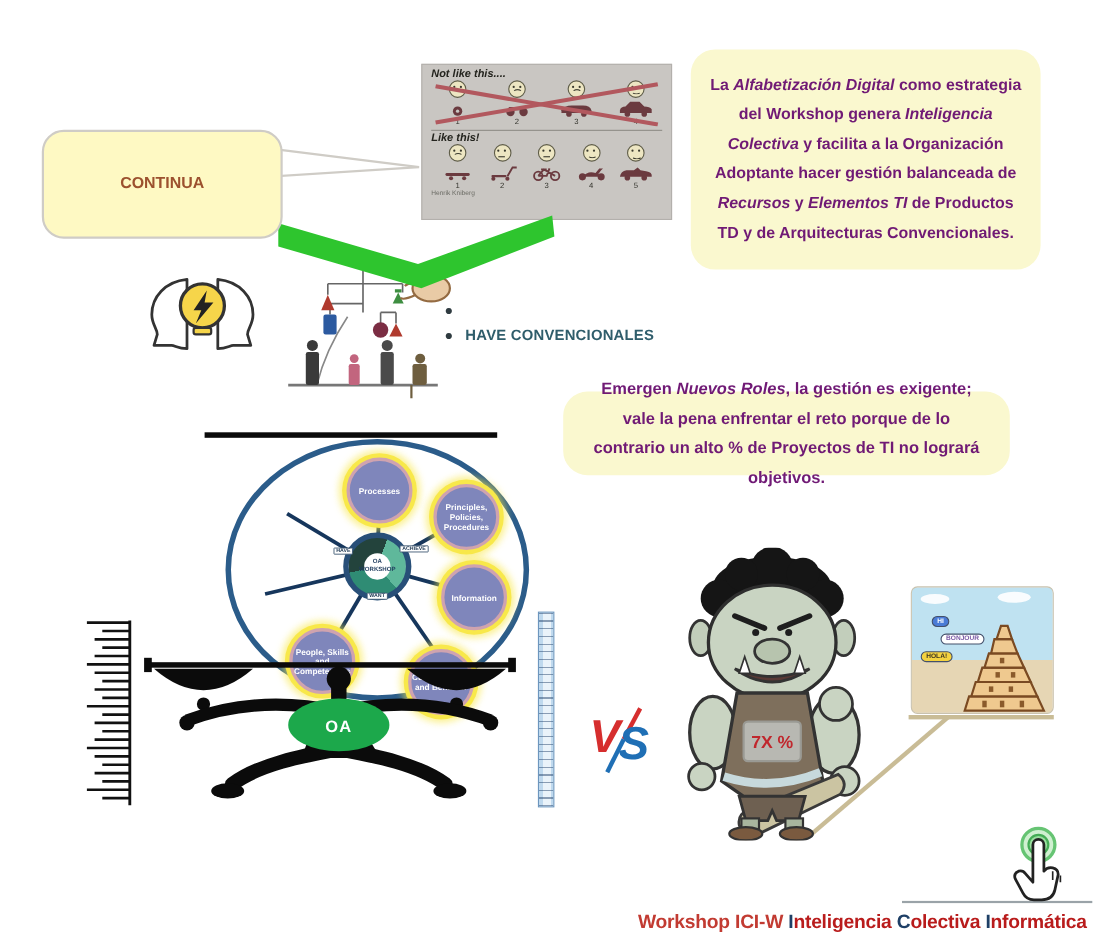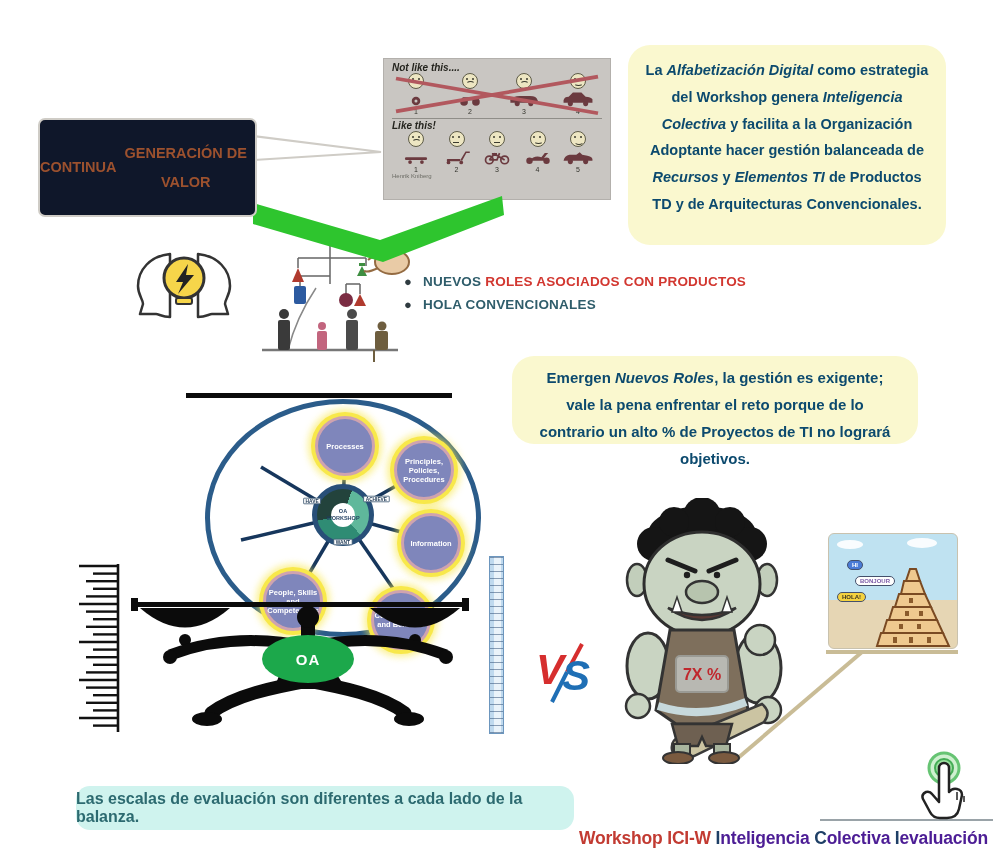--- a/index.html
+++ b/index.html
@@ -4,22 +4,22 @@
 <style>
   html,body{margin:0;padding:0;background:#FFF;}
   .stage{position:relative;width:996px;height:854px;background:#FFF;overflow:hidden;
          font-family:"Liberation Sans",sans-serif;}
   .abs{position:absolute;}
 
   
   .page-title{left:14px;top:12px;font-size:17px;font-weight:800;color:#1878BE;letter-spacing:.2px;}
 
   
-  .value-bubble{left:38px;top:118px;width:215px;height:95px;background:#0f172a;border:2px solid #CFCCC6;
-    border-radius:7px;display:flex;flex-direction:row;align-items:center;justify-content:center;
+  .value-bubble{left:38px;top:118px;width:215px;height:95px;background:#fef9c3;border:2px solid #CFCCC6;
+    border-radius:20px;display:flex;flex-direction:row;align-items:center;justify-content:center;
     font-size:14.5px;font-weight:800;color:#9C512E;line-height:2;text-align:center;z-index:2;}
   .bubble-tail{left:251px;top:130px;width:132px;height:38px;z-index:1;}
 
   
   .kniberg{left:383px;top:58px;width:228px;height:142px;background:#C9C6C2;border:1px solid #B3B0AC;
     box-sizing:border-box;padding:3px 8px 1px;}
   .k-label{font-size:10px;font-weight:bold;font-style:italic;color:#24241E;}
   .k-row-wrap{position:relative;}
   .k-row{display:flex;justify-content:space-between;padding:0 4px;}
   .k-col{display:flex;flex-direction:column;align-items:center;gap:1px;width:40px;}
@@ -49,25 +49,25 @@
   .mobile-ill{left:246px;top:244px;width:168px;height:122px;}
 
   
   .bullets{left:404px;top:274px;width:360px;}
   .bullet-row{display:flex;align-items:baseline;gap:11px;margin-bottom:8px;font-size:13.5px;font-weight:800;letter-spacing:.2px;}
   .bullet-dot{color:#2F3B40;font-size:13px;}
   .bullets .seg-navy{color:#2F5D6B;}
   .bullets .seg-red{color:#D23730;}
 
   
-  .note{background:#FAF8CF;border-radius:22px;color:#0c4a6e;font-weight:800;text-align:center;
-    display:flex;justify-content:center;box-sizing:border-box;}
+  .note{background:#FAF8CF;border-radius:22px;color:#701a75;font-weight:800;text-align:center;
+    display:flex;align-items:center;justify-content:center;box-sizing:border-box;}
   .note .seg-em{font-style:italic;}
   .note-top{left:628px;top:45px;width:318px;height:200px;padding:12px 14px;font-size:14.5px;line-height:1.85;}
-  .note-mid{left:512px;top:356px;width:406px;height:88px;padding:8px 23px;font-size:15px;line-height:1.8;}
+  .note-mid{left:512px;top:356px;width:406px;height:76px;padding:8px 23px;font-size:15px;line-height:1.8;}
 
   
   .top-bar{left:186px;top:393px;width:266px;height:5px;background:#0B0B0B;}
   .big-circle{left:205px;top:399px;width:276px;height:238px;border:5px solid #2B5C8A;border-radius:50%;
     background:#FFF;box-sizing:border-box;}
   .spokes{left:0;top:0;width:996px;height:854px;pointer-events:none;}
   .sat-layer{left:0;top:0;width:836px;height:854px;pointer-events:none;}
   .sat{position:absolute;width:60px;height:60px;border-radius:50%;background:#7F86BB;border:3px solid #CFA3AF;
     box-shadow:0 0 0 4px #F8E84A,0 0 7px 7px rgba(248,232,74,.6);display:flex;align-items:center;justify-content:center;
     text-align:center;color:#FFF;font-size:7.5px;font-weight:bold;line-height:1.2;transform:translate(-50%,-50%);box-sizing:border-box;}
@@ -125,21 +125,21 @@
   .bub-hola{left:8px;top:58px;background:#F4D23F;color:#3A3322;}
   .babel-underline{left:826px;top:650px;width:132px;height:4px;background:#C9BC96;}
 
   
   .scales-note{left:76px;top:786px;width:498px;height:44px;background:#CFF3EE;border-radius:14px;
     display:flex;align-items:center;justify-content:center;font-size:16px;font-weight:800;color:#2C6A70;}
   .footer-line{left:820px;top:819px;width:173px;height:2px;background:#9AA3A8;}
   .hand-icon{left:908px;top:750px;width:74px;height:72px;}
   .footer-text{right:8px;top:828px;font-size:17.5px;font-weight:800;letter-spacing:-.2px;white-space:nowrap;}
   .footer-text .seg-red{color:#C23B32;}
-  .footer-text .seg-slate{color:#4c1d95;}
+  .footer-text .seg-slate{color:#b91c1c;}
   .footer-text .seg-navy{color:#1E3F66;}
 
   .hidden-defs{position:absolute;width:0;height:0;overflow:hidden;}
 </style>
 </head>
 <body>
 
 <svg class="hidden-defs" aria-hidden="true">
   <defs>
     <symbol id="veh-wheel" viewBox="0 0 40 20">
@@ -193,21 +193,20 @@
 </svg>
 
 <div class="stage">
 
 
   <svg class="abs bubble-tail" viewBox="0 0 132 38">
     <polygon points="2,6 130,22 2,30" fill="#FFF" stroke="#CFCCC6" stroke-width="2"></polygon>
   </svg>
   <div class="abs value-bubble">
     <span>CONTINUA</span>
-    <span>GENERACIÓN DE VALOR</span>
   </div>
 
   <div class="abs kniberg">
     <div class="k-label">Not like this....</div>
     <div class="k-row-wrap">
       <div class="k-row">
   <div class="k-col">
     <div class="face sad"></div>
     <svg class="k-veh" viewBox="0 0 40 20">
               <use href="#veh-wheel"></use>
@@ -330,25 +329,24 @@
     <g fill="#6E5E3F">
         <circle cx="136" cy="82" r="4.5"></circle>
         <rect x="129" y="87" width="13" height="19" rx="2"></rect>
         <line x1="128" y1="106" x2="128" y2="118" stroke="#6E5E3F" stroke-width="2"></line>
       </g>
   </svg>
 
   <div class="abs bullets">
     <div class="bullet-row">
       <span class="bullet-dot">●</span>
-      <span><span class="seg-navy">NUEVOS </span><span class="seg-red">ROLES ASOCIADOS CON PRODUCTOS</span></span>
     </div>
     <div class="bullet-row">
       <span class="bullet-dot">●</span>
-      <span><span class="seg-navy">HOLA CONVENCIONALES</span></span>
+      <span><span class="seg-navy">HAVE CONVENCIONALES</span></span>
     </div>
   </div>
 
   <div class="abs note note-top">
     <span><span>La </span><span class="seg-em">Alfabetización Digital</span><span> como estrategia del Workshop genera </span><span class="seg-em">Inteligencia Colectiva</span><span> y facilita a la Organización Adoptante hacer gestión balanceada de </span><span class="seg-em">Recursos</span><span> y </span><span class="seg-em">Elementos TI</span><span> de Productos TD y de Arquitecturas Convencionales.</span></span>
   </div>
   <div class="abs note note-mid">
     <span><span>Emergen </span><span class="seg-em">Nuevos Roles</span><span>, la gestión es exigente; vale la pena enfrentar el reto porque de lo contrario un alto % de Proyectos de TI no logrará objetivos.</span></span>
   </div>
 
@@ -526,27 +524,24 @@
           <rect x="50" y="67" width="4" height="5"></rect>
         <rect x="40" y="54" width="4" height="5"></rect>
       </g>
     </svg>
     <span class="bubble bub-hi">HI</span>
     <span class="bubble bub-bonjour">BONJOUR</span>
     <span class="bubble bub-hola">HOLA!</span>
   </div>
   <div class="abs babel-underline"></div>
 
-  <div class="abs scales-note">
-    <span>Las escalas de evaluación son diferentes a cada lado de la balanza.</span>
-  </div>
   <div class="abs footer-line"></div>
   <svg class="abs hand-icon" viewBox="0 0 74 72">
     <circle cx="36" cy="18" r="15" fill="#CFF0D0" stroke="#66C473" stroke-width="3"></circle>
     <circle cx="36" cy="18" r="9" fill="#9ADF9F" stroke="#44AC55" stroke-width="2"></circle>
     <circle cx="36" cy="18" r="4.5" fill="#2E9C44"></circle>
     <path d="M31,18 a5,5 0 0 1 10,0 v24 q3,-4 8,-3 q5,1 5,6 l-3,14 q-2,9 -12,9 h-7 q-7,0 -10,-6 l-7,-13 q-2,-5 3,-7 q4,-1 6,2 l7,8 z" fill="#FFF" stroke="#222" stroke-width="2.5" stroke-linejoin="round"></path>
     <path d="M49,42 v8 M56,46 v6" stroke="#222" stroke-width="1.5" fill="none"></path>
   </svg>
   <div class="abs footer-text">
-    <span><span class="seg-red">Workshop </span><span class="seg-red">ICI-W </span><span class="seg-navy">I</span><span class="seg-slate">nteligencia </span><span class="seg-navy">C</span><span class="seg-slate">olectiva </span><span class="seg-navy">I</span><span class="seg-slate">evaluación</span></span>
+    <span><span class="seg-red">Workshop </span><span class="seg-red">ICI-W </span><span class="seg-navy">I</span><span class="seg-slate">nteligencia </span><span class="seg-navy">C</span><span class="seg-slate">olectiva </span><span class="seg-navy">I</span><span class="seg-slate">nformática</span></span>
   </div>
 </div>
 
 </body></html>

